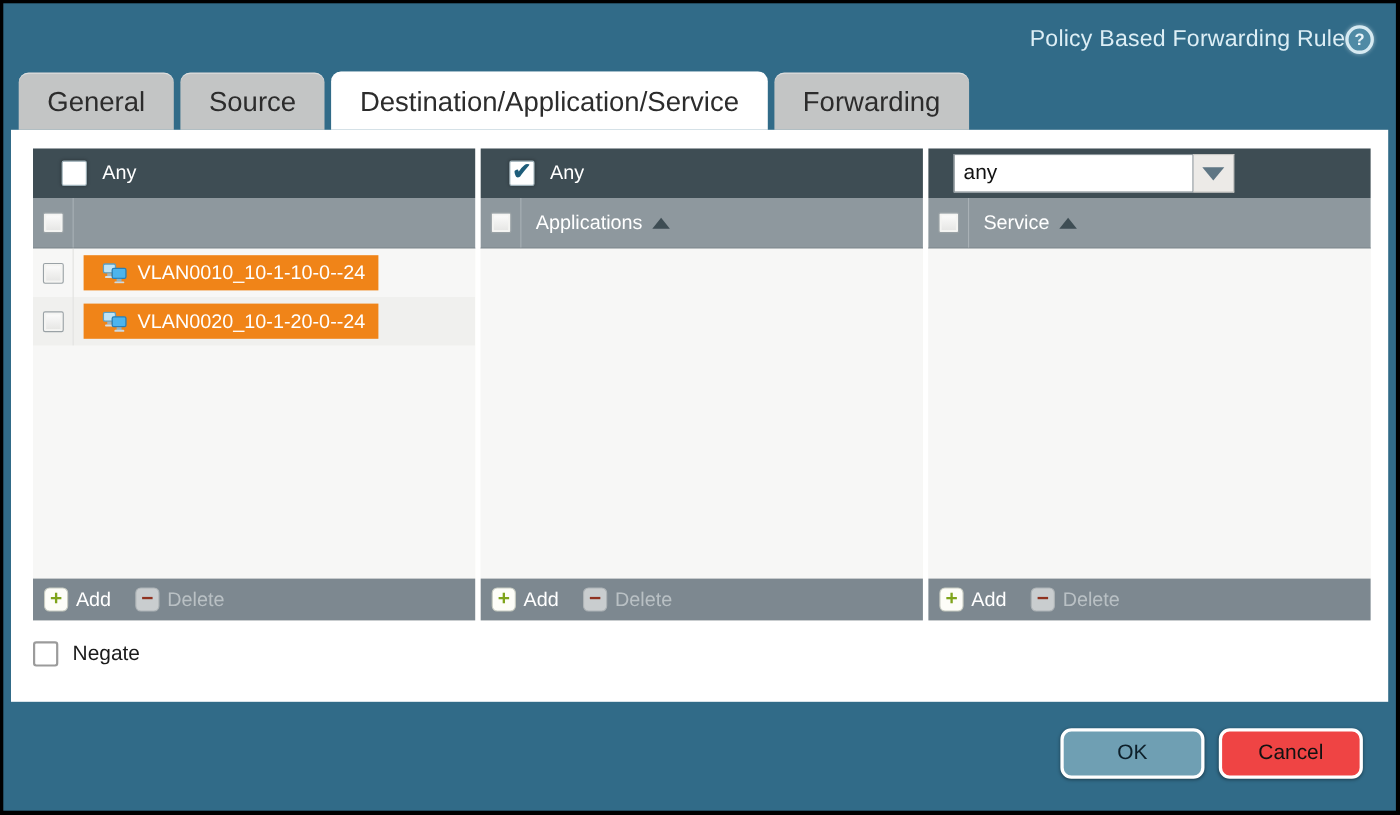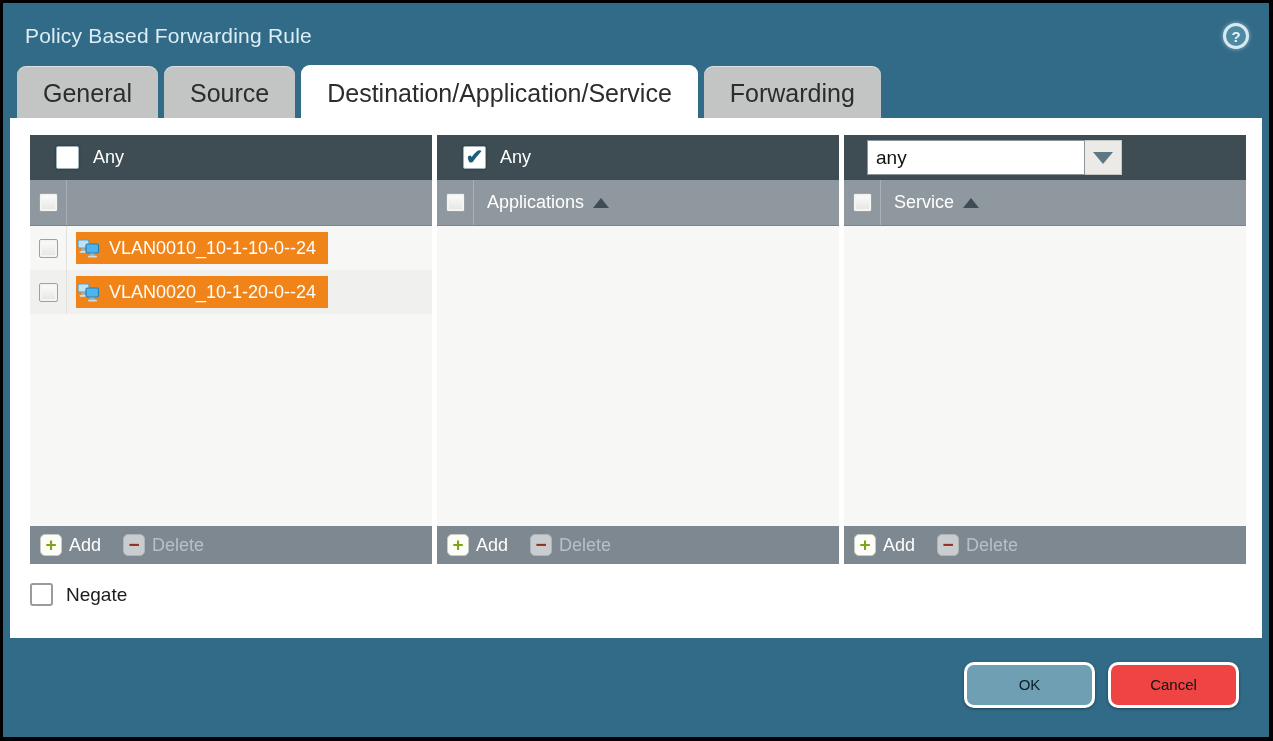--- a/index.html
+++ b/index.html
@@ -12,20 +12,21 @@
   }
   .dialog {
     position:absolute; inset:3px 4px 4px 3px;
     background:#316b88;
     display:flex; flex-direction:column;
   }
   
   .titlebar {
     height:62px; display:flex; align-items:center;
     padding:4px 20px 0 22px;
+    text-align:right;
   }
   .title { color:#dceef5; font-size:21px; letter-spacing:.2px; flex:1; }
   .help-icon {
     width:26px; height:26px; border-radius:50%;
     background:#4f8aa5;
     border:3px solid #d6eaf2;
     box-shadow:0 0 4px rgba(255,255,255,.5);
     color:#eaf5fa; font-size:15px; font-weight:bold;
     display:flex; align-items:center; justify-content:center;
     cursor:pointer;
@@ -104,21 +105,21 @@
     display:inline-block;
   }
   .list { flex:1; background:#f7f7f6; overflow:hidden; }
   .row { height:44px; display:flex; align-items:center; }
   .row:nth-child(2) { background:#f0f0ee; }
   .row .cb-cell { border-right:1px solid #e2e2e0; }
   .chip {
     margin-left:9px; height:32px;
     background:#f08418; color:#fff;
     display:flex; align-items:center; gap:8px;
-    padding:0 12px 0 1px; font-size:18px;
+    padding:0 12px 0 17px; font-size:18px;
     cursor:pointer;
   }
   .panel-footer {
     height:38px; background:#7d8890;
     display:flex; align-items:center;
     padding-left:10px; gap:22px;
     font-size:18px;
   }
   .pf-btn { display:flex; align-items:center; gap:7px; cursor:pointer; color:#fff; }
   .pf-btn.disabled { color:#b9c0c4; cursor:default; }
@@ -159,21 +160,21 @@
     border:2px solid #9b9b9b; border-radius:3px; cursor:pointer;
   }
   
   .dlg-footer {
     flex:1; display:flex; align-items:center; justify-content:flex-end;
     padding:0 30px 6px 0; gap:13px;
   }
   .btn {
     width:131px; height:46px;
     border:3px solid #fff; border-radius:10px;
-    font-size:15px; font-family:"Liberation Sans", sans-serif;
+    font-size:19px; font-family:"Liberation Sans", sans-serif;
     cursor:pointer;
     box-shadow:0 1px 3px rgba(0,0,0,.4);
   }
   .btn-ok { background:#6f9fb3; color:#0d1f29; }
   .btn-cancel { background:#ef4444; color:#121212; }
   .net-icon { flex:none; }
 </style>
 </head>
 <body>
 

